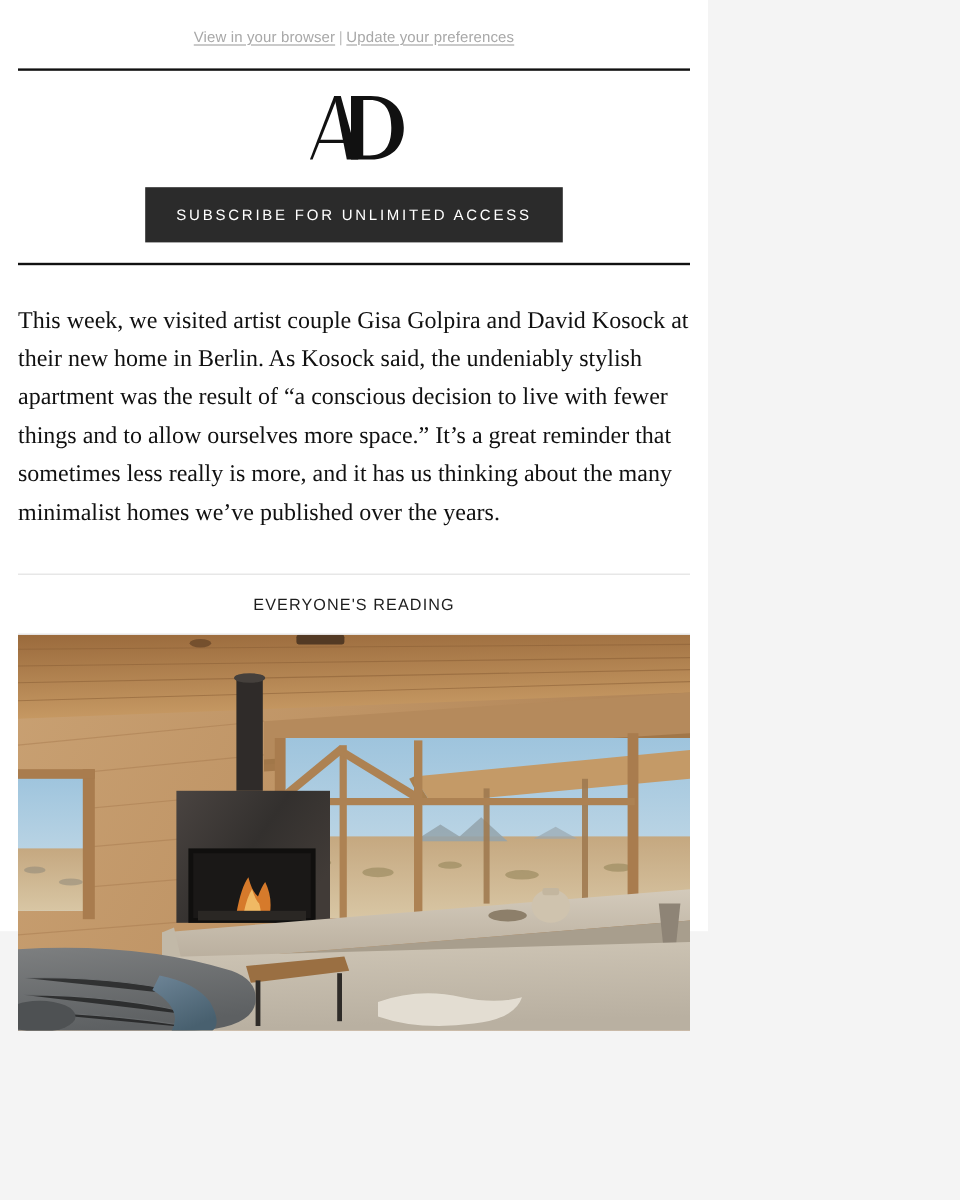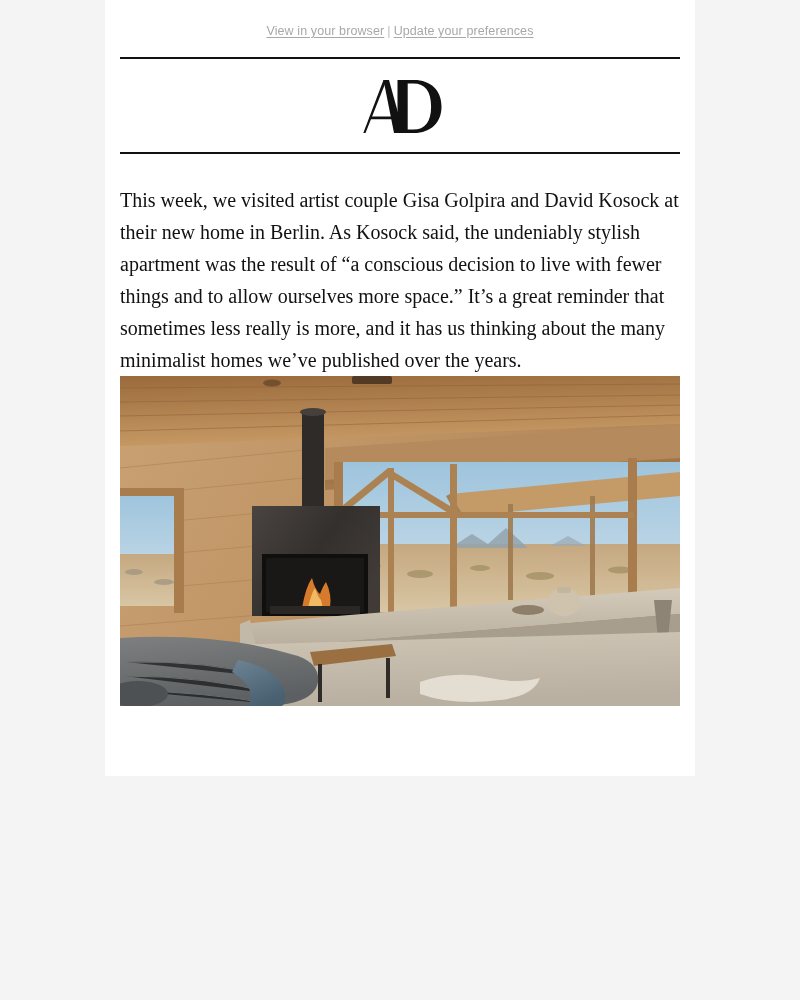--- a/index.html
+++ b/index.html
@@ -13,21 +13,21 @@
   body {
     background: #f4f4f4;
     font-family: "Liberation Sans", sans-serif;
     -webkit-font-smoothing: antialiased;
   }
 
   .email-wrap {
     width: 800px;
     height: 776px;
     display: flex;
-    justify-content: center;
+    justify-content: flex-start;
     background: #f4f4f4;
   }
 
   .email-card {
     width: 590px;
     background: #ffffff;
     position: relative;
   }
 
   
@@ -154,27 +154,35 @@
           <polygon points="26.5,2 29.6,2 8.5,55 6.3,55"></polygon>
           <polygon points="26.5,2 32.0,2 46.6,55 37.0,55"></polygon>
           <polygon points="14.4,38.5 38.5,38.5 39.2,41.2 13.4,41.2"></polygon>
 
           <path d="M40.5,2 h16.5 c16.8,0 27.5,10.4 27.5,26.5 c0,16.1 -10.7,26.5 -27.5,26.5 h-16.5 z
                    M56.3,5.4 h-5.6 v46.2 h5.6 c11.8,0 17.8,-7.8 17.8,-23.1 c0,-15.3 -6.0,-23.1 -17.8,-23.1 z"></path>
         </g>
       </svg>
     </div>
 
+    <div class="cta-zone">
+      <a class="cta-button" href="#">SUBSCRIBE FOR UNLIMITED ACCESS</a>
+    </div>
 
     <div class="rule-heavy below-button"></div>
 
     <div class="body-copy">
       <p>This week, we visited artist couple Gisa Golpira and David Kosock at their new home in Berlin. As Kosock said, the undeniably stylish apartment was the result of “a conscious decision to live with fewer things and to allow ourselves more space.” It’s a great reminder that sometimes less really is more, and it has us thinking about the many minimalist homes we’ve published over the years.</p>
     </div>
 
+    <div class="section-head-wrap">
+      <div class="rule-light"></div>
+      <div class="section-title">EVERYONE'S READING</div>
+      <div class="rule-light"></div>
+    </div>
 
     <div class="hero-wrap">
       <svg class="hero-svg" viewBox="0 0 560 330" preserveAspectRatio="xMidYMid slice">
         <defs>
           <linearGradient id="ceil" x1="0" y1="0" x2="0.2" y2="1">
             <stop offset="0" stop-color="#9a6a3c"></stop>
             <stop offset="1" stop-color="#c79a64"></stop>
           </linearGradient>
           <linearGradient id="wallL" x1="0" y1="0" x2="1" y2="0.3">
             <stop offset="0" stop-color="#c9a173"></stop>

